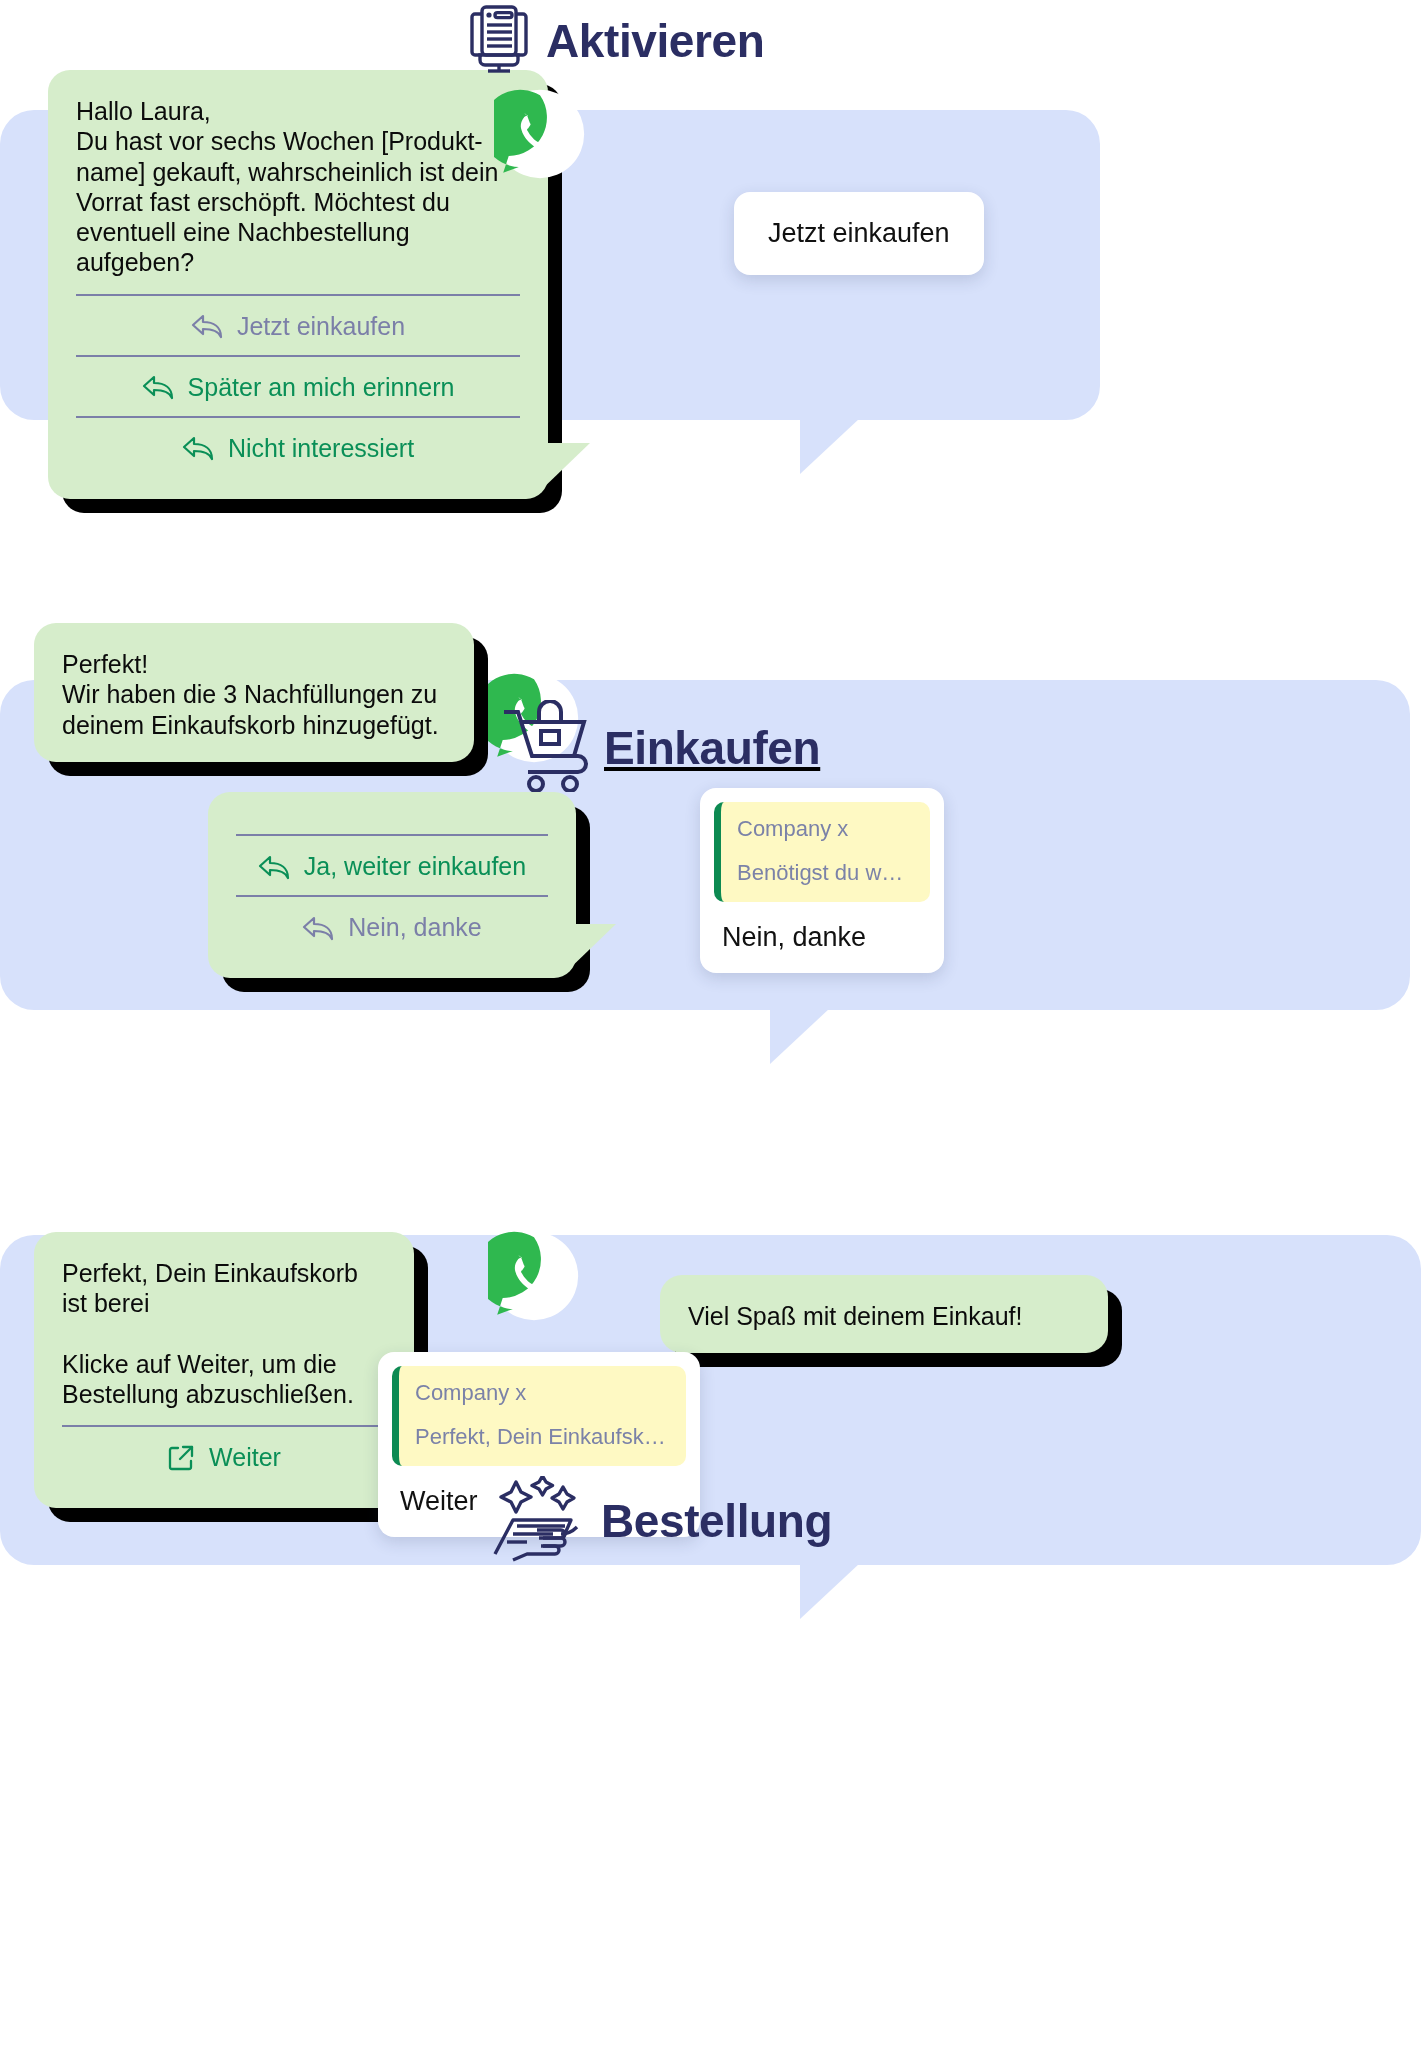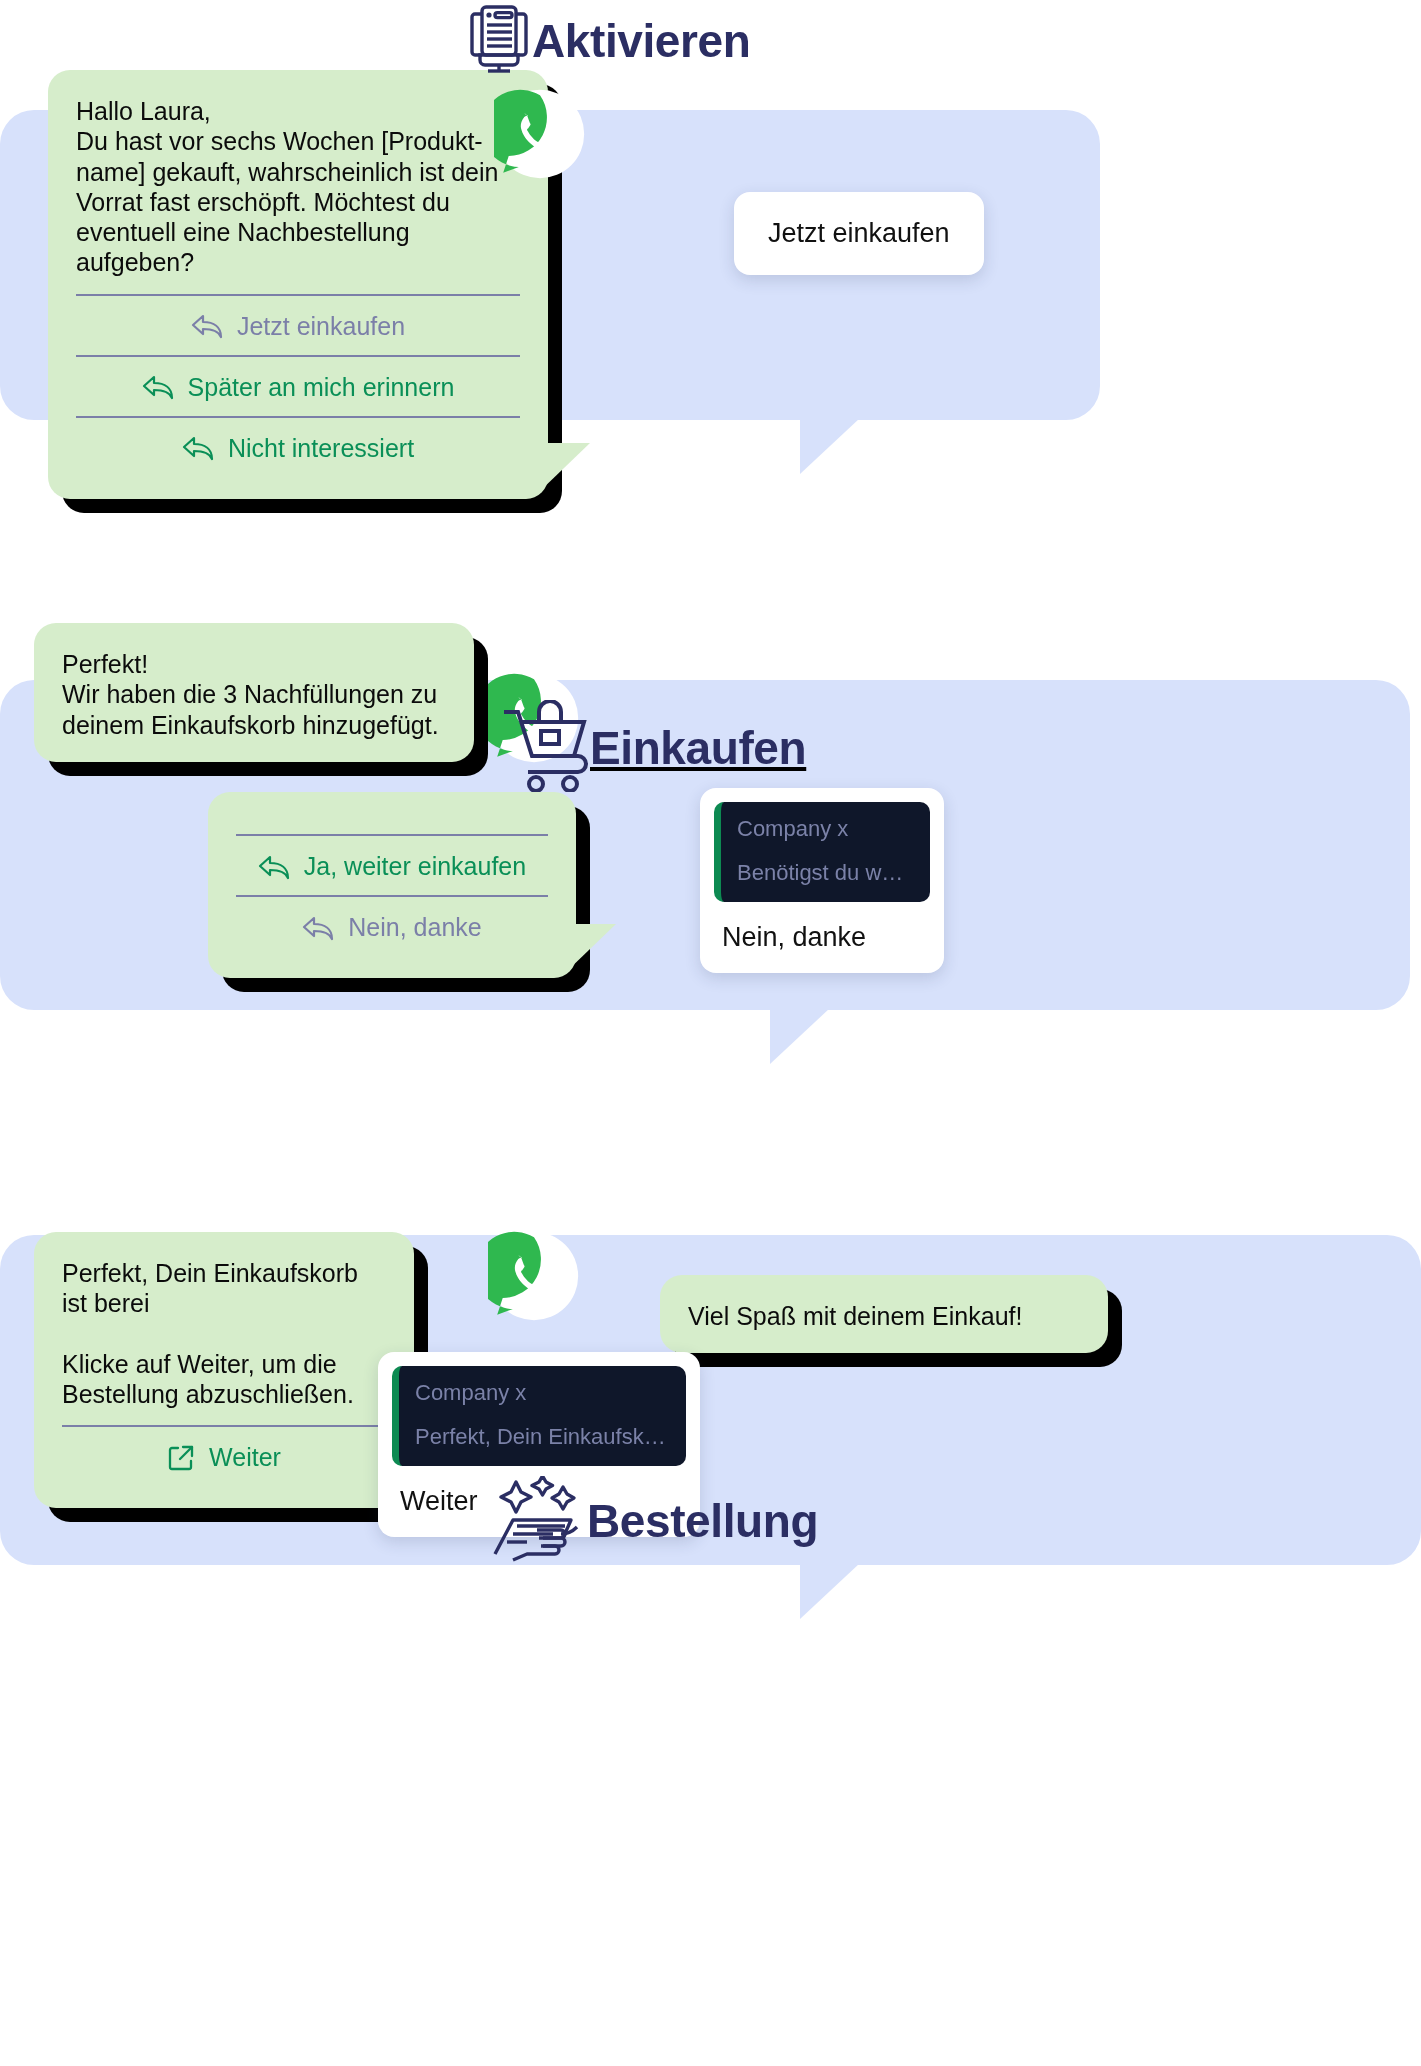--- a/index.html
+++ b/index.html
@@ -9,20 +9,21 @@
     font-family: "Liberation Sans", sans-serif;
     overflow: hidden;
   }
   #stage { position: relative; width: 1421px; height: 2066px; }
 
   
   .sec-head {
     position: absolute;
     display: flex;
     align-items: center;
+    gap: 14px;
     z-index: 40;
   }
   .sec-head .ico { flex: 0 0 auto; display: block; }
   .sec-head .ttl {
     font-size: 46px;
     font-weight: bold;
     color: #2b2e63;
     letter-spacing: -0.4px;
     white-space: nowrap;
   }
@@ -110,21 +111,21 @@
     z-index: 25;
   }
   .wcard.simple {
     padding: 26px 34px;
     font-size: 27px;
     color: #111;
     white-space: nowrap;
   }
   .wcard.quote { padding: 14px 14px 18px 14px; width: 320px; }
   .quote-box {
-    background: #0f172a;
+    background: #fef9c3;
     border-left: 7px solid #0d8a52;
     border-radius: 10px;
     padding: 14px 16px 16px 16px;
   }
   .quote-box .q-title {
     font-size: 22px; color: #7b82a8; margin-bottom: 18px;
   }
   .quote-box .q-text {
     font-size: 22px; color: #7b82a8; white-space: nowrap;
     overflow: hidden; text-overflow: ellipsis;

